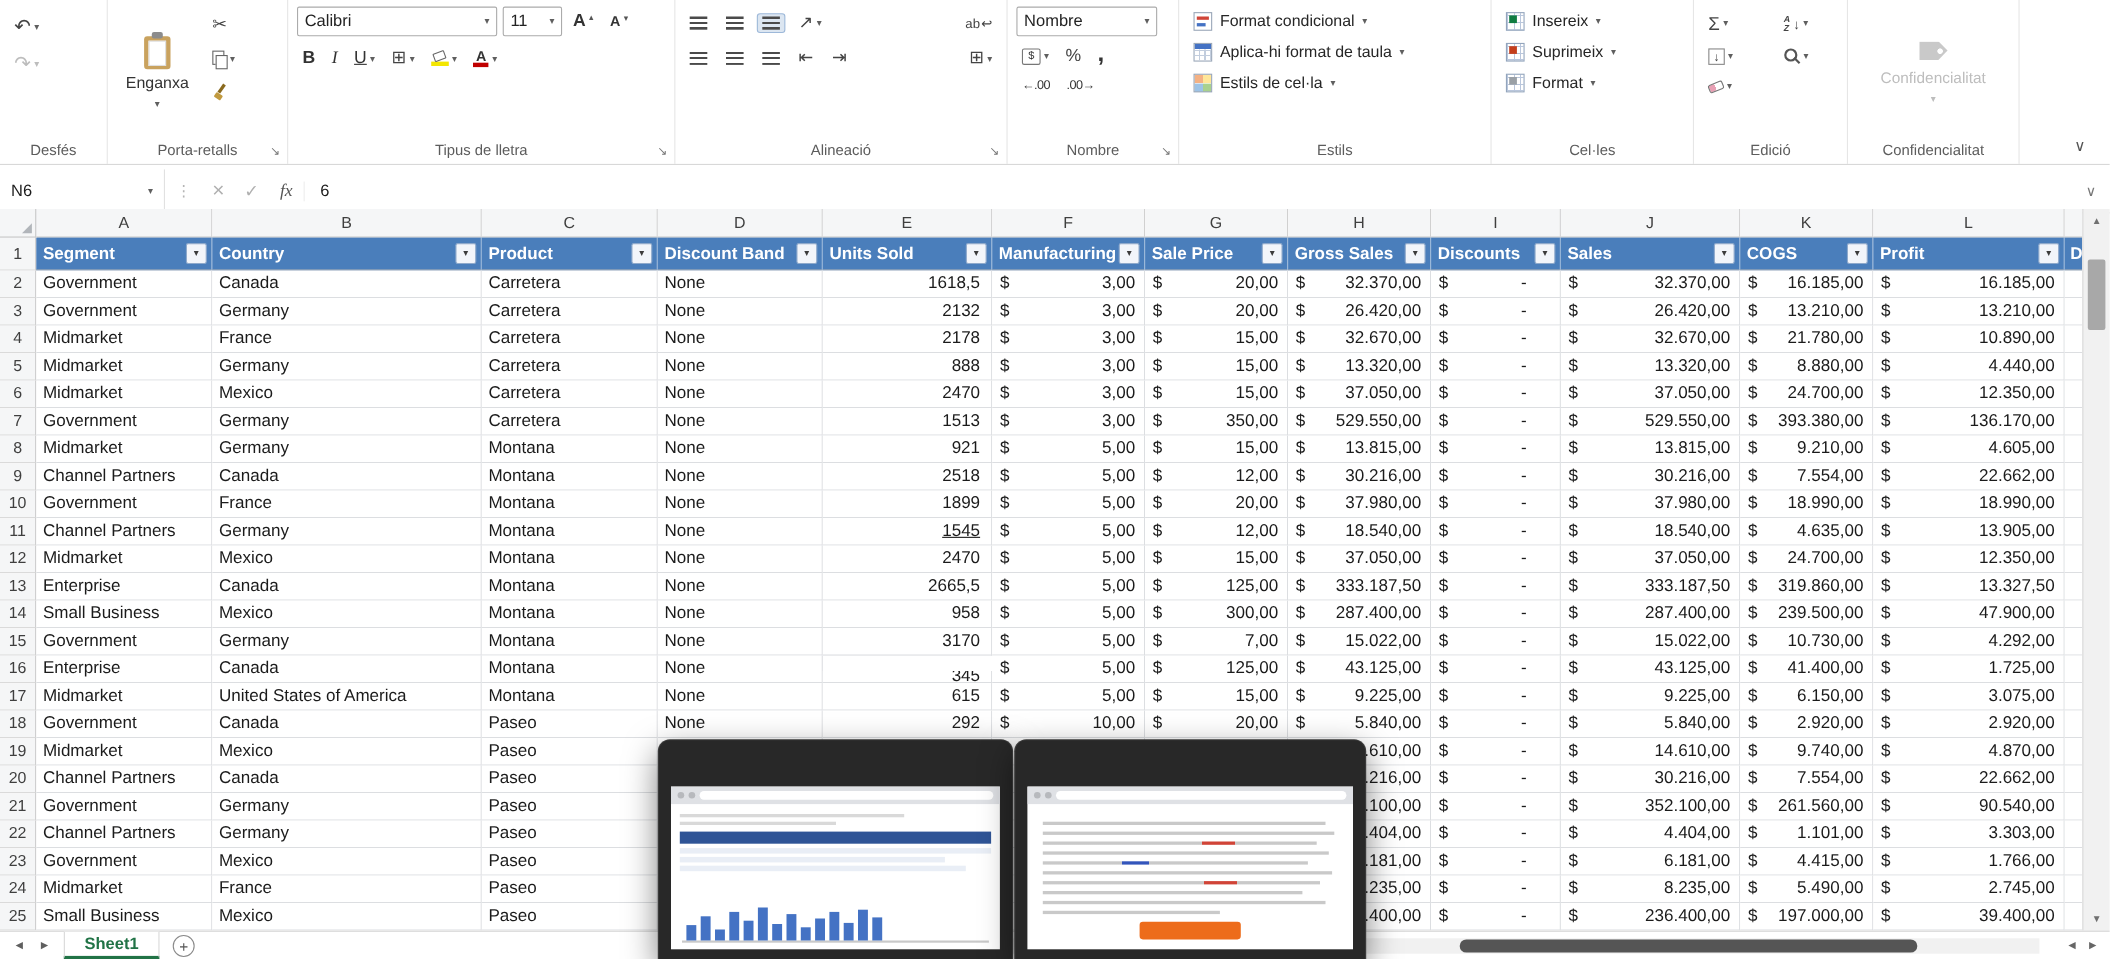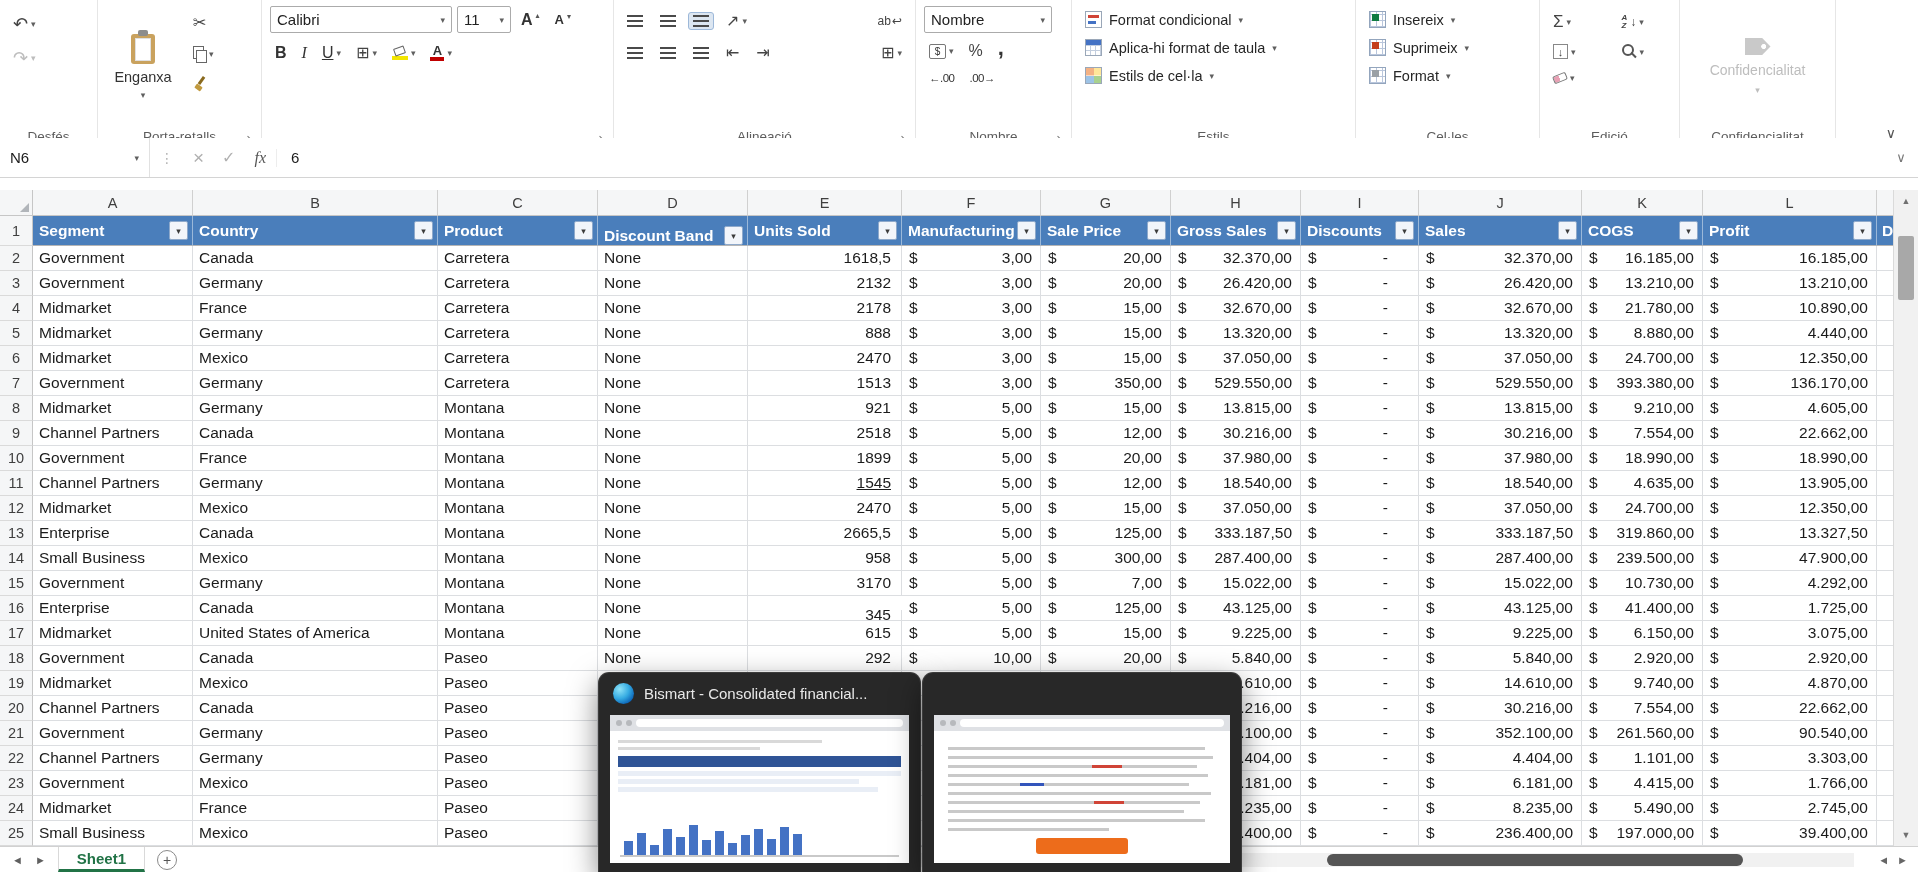--- a/index.html
+++ b/index.html
@@ -91,21 +91,21 @@
   .ic-eraser{width:14px;height:8px;background:linear-gradient(90deg,#e8a0b4 0 45%,#fff 45%);border:1px solid #777;transform:rotate(-22deg);border-radius:2px}
   .ic-find{position:relative;width:15px;height:15px;display:inline-block}
   .ic-find:before{content:"";position:absolute;width:8px;height:8px;border:2px solid #555;border-radius:50%;left:0;top:0}
   .ic-find:after{content:"";position:absolute;width:7px;height:2px;background:#555;transform:rotate(45deg);right:0;bottom:3px}
   .ic-filldown{display:inline-flex;align-items:center;justify-content:center;width:15px;height:15px;border:1px solid #888;font-size:11px;color:#444}
 
   .sensbtn{display:flex;flex-direction:column;align-items:center;justify-content:center;gap:7px;width:100%;color:#b5b5b5;font-size:14px}
   .ic-tag{width:26px;height:17px;background:radial-gradient(circle at 72% 50%,#fff 2.2px,#c9c9c9 2.8px);clip-path:polygon(0 0,68% 0,100% 50%,68% 100%,0 100%)}
 
   
-  .fbar{position:absolute;left:0;top:138px;width:1918px;height:40px;background:#fff;
+  .fbar{position:absolute;left:0;top:154px;width:1918px;height:40px;background:#fff;
     border-bottom:1px solid #d4d4d4;display:flex;align-items:center}
   .namebox{width:150px;height:100%;display:flex;align-items:center;justify-content:space-between;
     padding:0 10px;border-right:1px solid #e1e1e1;font-size:15px}
   .fb-dots{color:#b5b5b5;padding:0 10px;font-size:14px}
   .fb-x{color:#b0b0b0;font-size:19px;padding:0 9px}
   .fb-check{color:#b0b0b0;font-size:16px;padding:0 9px}
   .fb-fx{color:#555;font-size:16px;font-style:italic;font-family:"Liberation Serif",serif;padding:0 10px;border-right:1px solid #ededed}
   .fb-input{flex:1;padding:0 14px;font-size:15px}
   .fb-expand{width:34px;text-align:center;color:#777;font-size:13px}
 
@@ -268,20 +268,21 @@
                 <span class="bar"></span>
               </span>
               <span class="caret">▾</span>
             </span>
           <span class="rbtn">
               <span class="ic-fc">A<span class="bar"></span></span>
               <span class="caret">▾</span>
             </span>
         </div>
       </div>
+      <div class="rlabel">Tipus de lletra</div>
       <span class="dlg">↘</span>
     </div>
 
     <div class="rgroup g-aln">
       <div class="rcontent alncontent">
         <div class="arow">
           <span class="rbtn">
               <span class="bars"></span>
             </span>
           <span class="rbtn">
@@ -477,21 +478,21 @@
             <div class="fbtn">▾</div>
           </div>
           <div class="cell hcell" style="width: 245px;">
             <div class="hlabel">Country</div>
             <div class="fbtn">▾</div>
           </div>
           <div class="cell hcell" style="width: 160px;">
             <div class="hlabel">Product</div>
             <div class="fbtn">▾</div>
           </div>
-          <div class="cell hcell" style="width: 150px; align-items: flex-end;">
+          <div class="cell hcell" style="width: 150px;">
             <div class="hlabel">Discount Band</div>
             <div class="fbtn">▾</div>
           </div>
           <div class="cell hcell" style="width: 154px;">
             <div class="hlabel">Units Sold</div>
             <div class="fbtn">▾</div>
           </div>
           <div class="cell hcell" style="width: 139px;">
             <div class="hlabel">Manufacturing</div>
             <div class="fbtn">▾</div>
@@ -1429,24 +1430,20 @@
     <div class="hscroll">
       <div class="hs-thumb"></div>
     </div>
     <div class="hs-arrows">
       <span>◄</span>
       <span>►</span>
     </div>
   </div>
 
   <div class="preview" id="pv1">
-    <div class="pv-title">
-      <span class="edge-icon"></span>
-      <span class="pv-text">Bismart - Consolidated financial...</span>
-    </div>
     <div class="pv-thumb t1">
       <div class="bwsbar">
           <i></i>
           <i></i>
           <span class="pill"></span>
         </div>
       <div class="pg">
         <div class="tl"></div>
           <div class="tl" style="width:50%"></div>
         <div class="band"></div>

